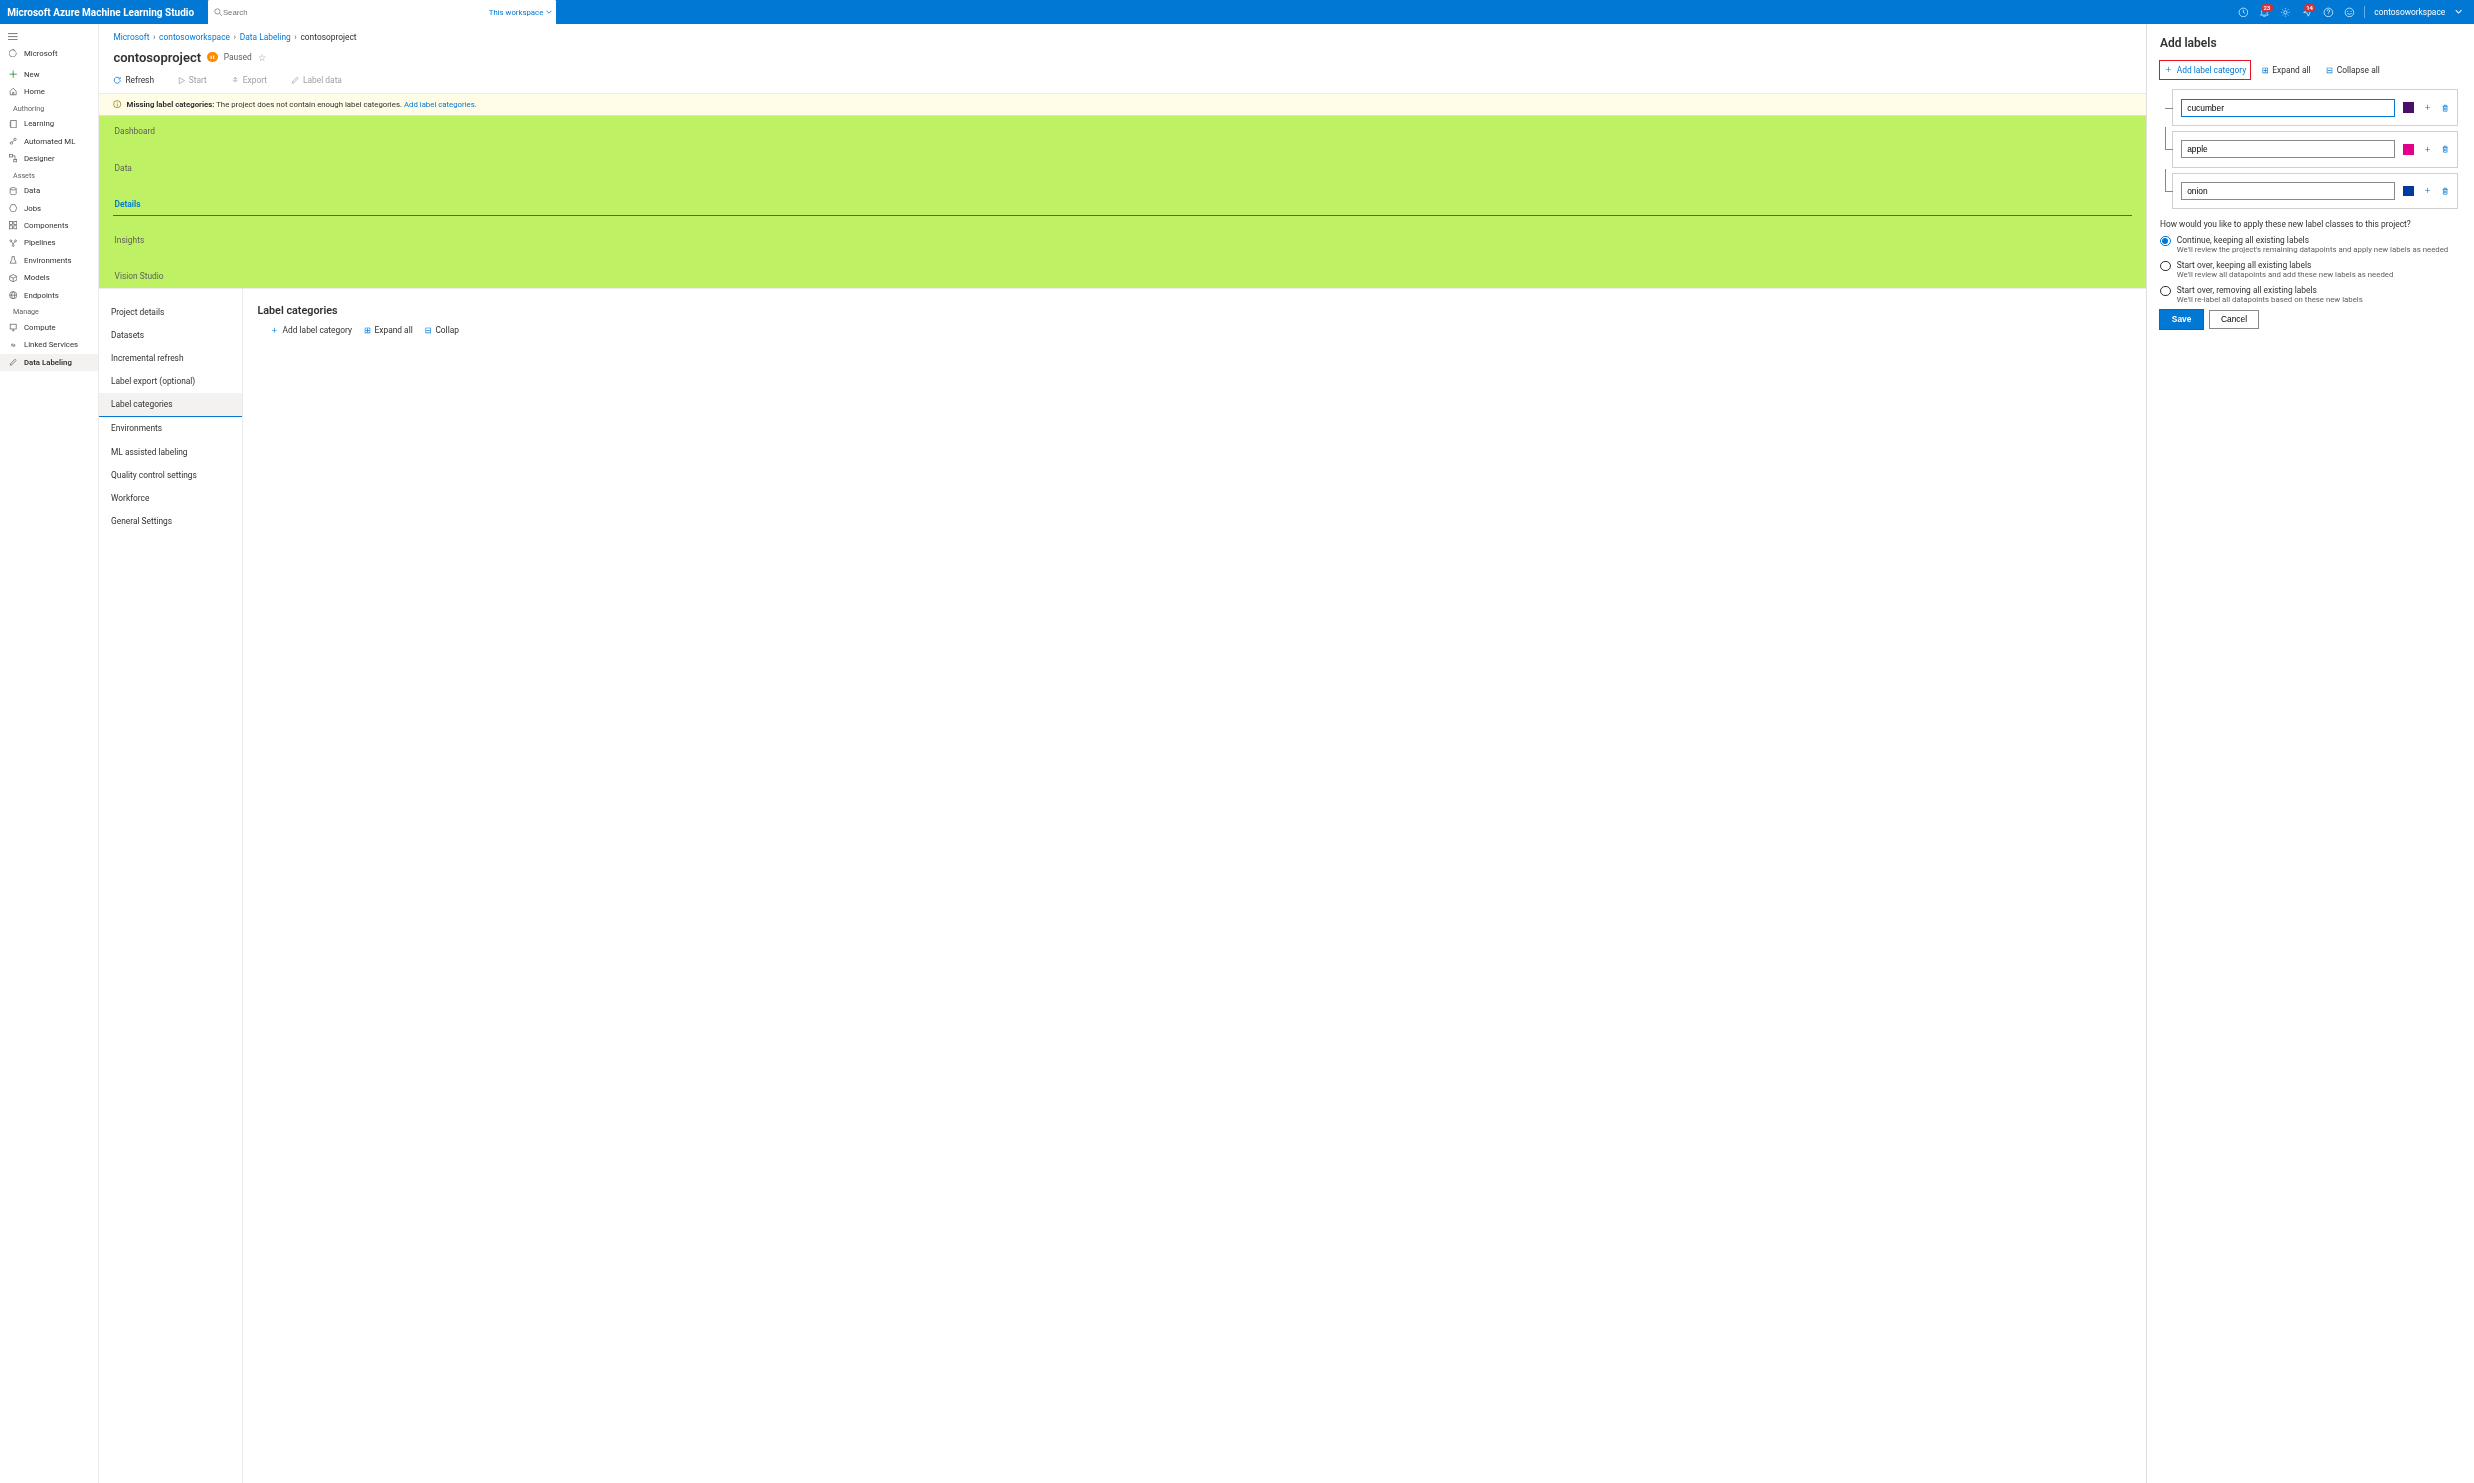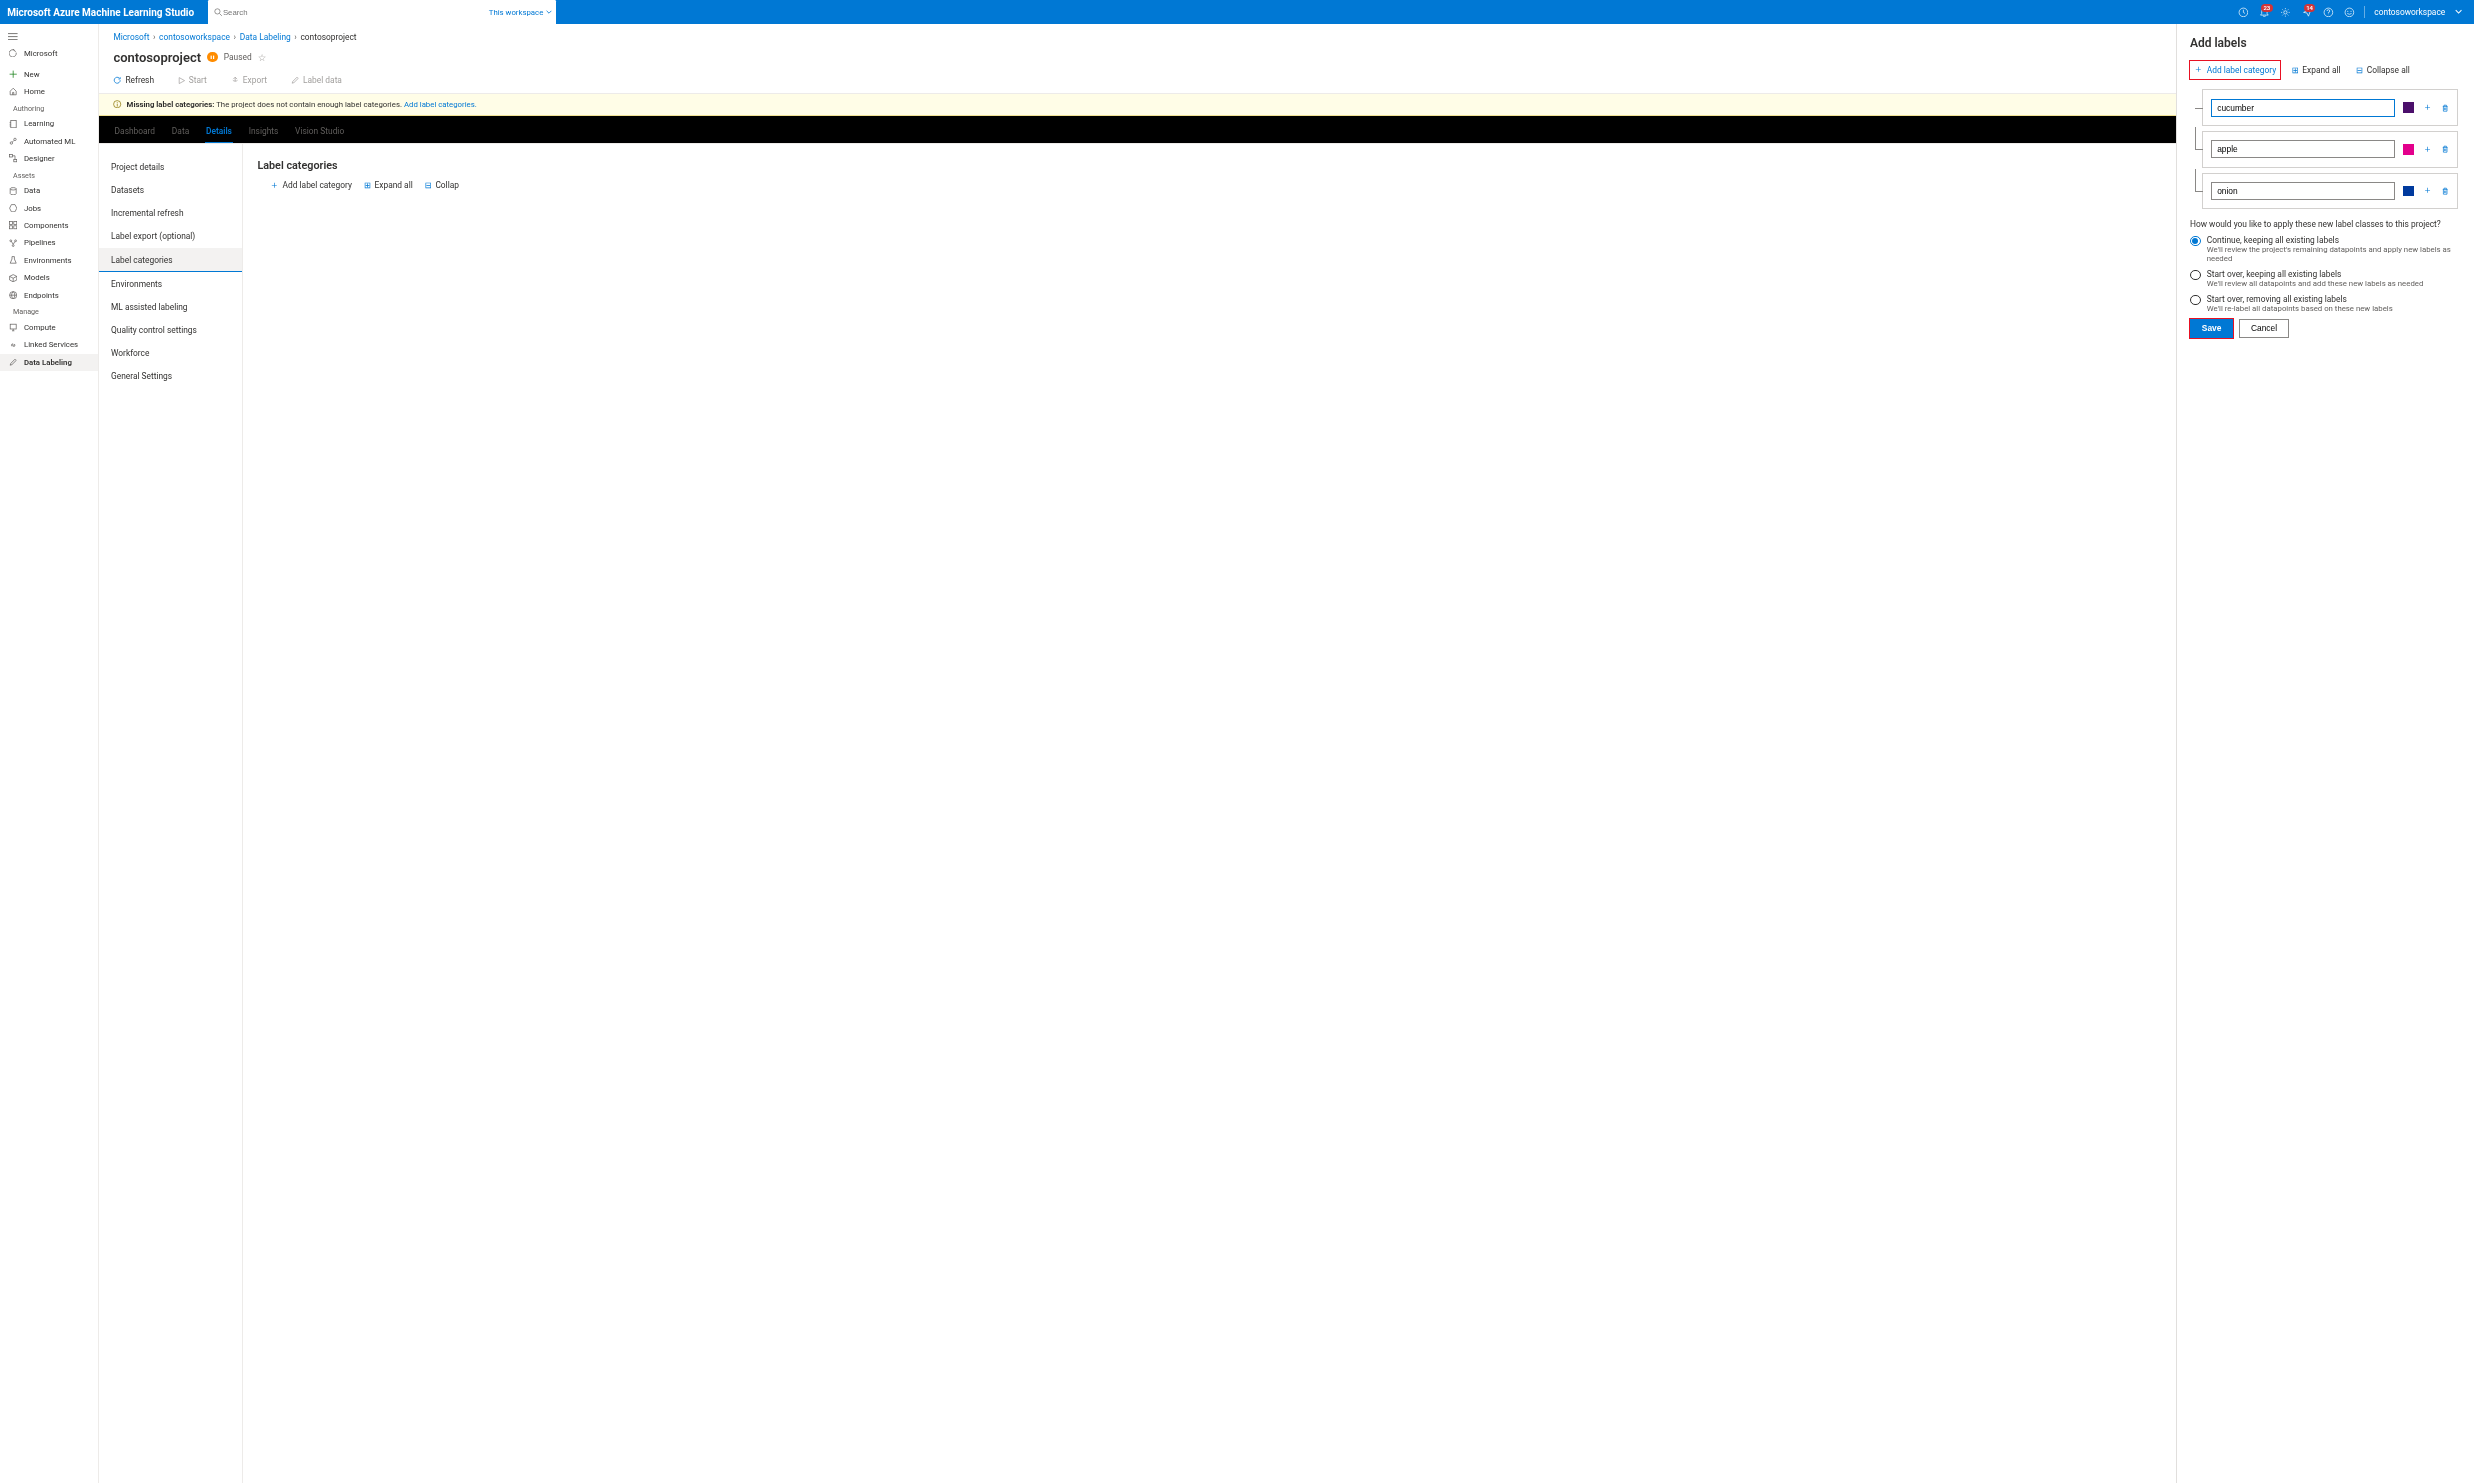--- a/index.html
+++ b/index.html
@@ -124,22 +124,23 @@
   .cmdbtn.disabled { color: #a19f9d; cursor: default; padding-left: 24px; }
   .banner {
     background: #fffde7;
     border-bottom: 0.6px solid #f2e394;
     padding: 6px 14.4px;
     font-size: 7.8px;
     display: flex; align-items: center; gap: 4.8px;
   }
   .banner .link { color: #0078d4; cursor: pointer; }
   .tabs {
-    display: flex; gap: 14.4px; padding: 6px 14.4px 0; background: #000000;
+    display: flex; gap: 14.4px; padding: 6px 14.4px 0; background: #bef264;
     border-bottom: 0.6px solid #edebe9;
+    flex-direction: column;
   }
   .tab {
     padding: 4.8px 1.2px 6px; font-size: 8.4px; color: #605e5c; cursor: pointer;
     border-bottom: 1.2px solid transparent;
   }
   .tab.active { color: #0078d4; border-bottom-color: #0078d4; font-weight: 600; }
 
   .details-body {
     flex: 1; display: flex; overflow: hidden; background: #fff;
   }
@@ -152,21 +153,21 @@
   .dn-item.active {
     background: #f3f2f1; border-bottom: 1.2px solid #0078d4; color: #323130;
   }
   .details-content { flex: 1; padding: 14.4px; overflow: auto; }
   .section-title { font-size: 10.8px; font-weight: 600; margin-bottom: 7.2px; }
   .section-actions { display: flex; gap: 12px; font-size: 8.4px; }
   .section-actions .act { display: inline-flex; align-items: center; gap: 3.6px; color: #323130; cursor: pointer; }
 
   
   .panel {
-    width: 298px; border-left: 0.6px solid #e1dfdd; background: #fff;
+    width: 328px; border-left: 0.6px solid #e1dfdd; background: #fff;
     display: flex; flex-direction: column; overflow-y: auto;
     flex-shrink: 0;
   }
   .panel-pad { padding: 12px 15.6px 12px 13px; }
   .panel-title { font-size: 12px; font-weight: 600; margin-bottom: 10.8px; }
   .panel-actions { display: flex; gap: 8.4px; align-items: center; margin-bottom: 10.8px; }
   .panel-actions .act {
     display: inline-flex; align-items: center; gap: 3.6px; font-size: 8.4px; color: #323130; cursor: pointer;
     padding: 2.4px 3.6px;
   }

